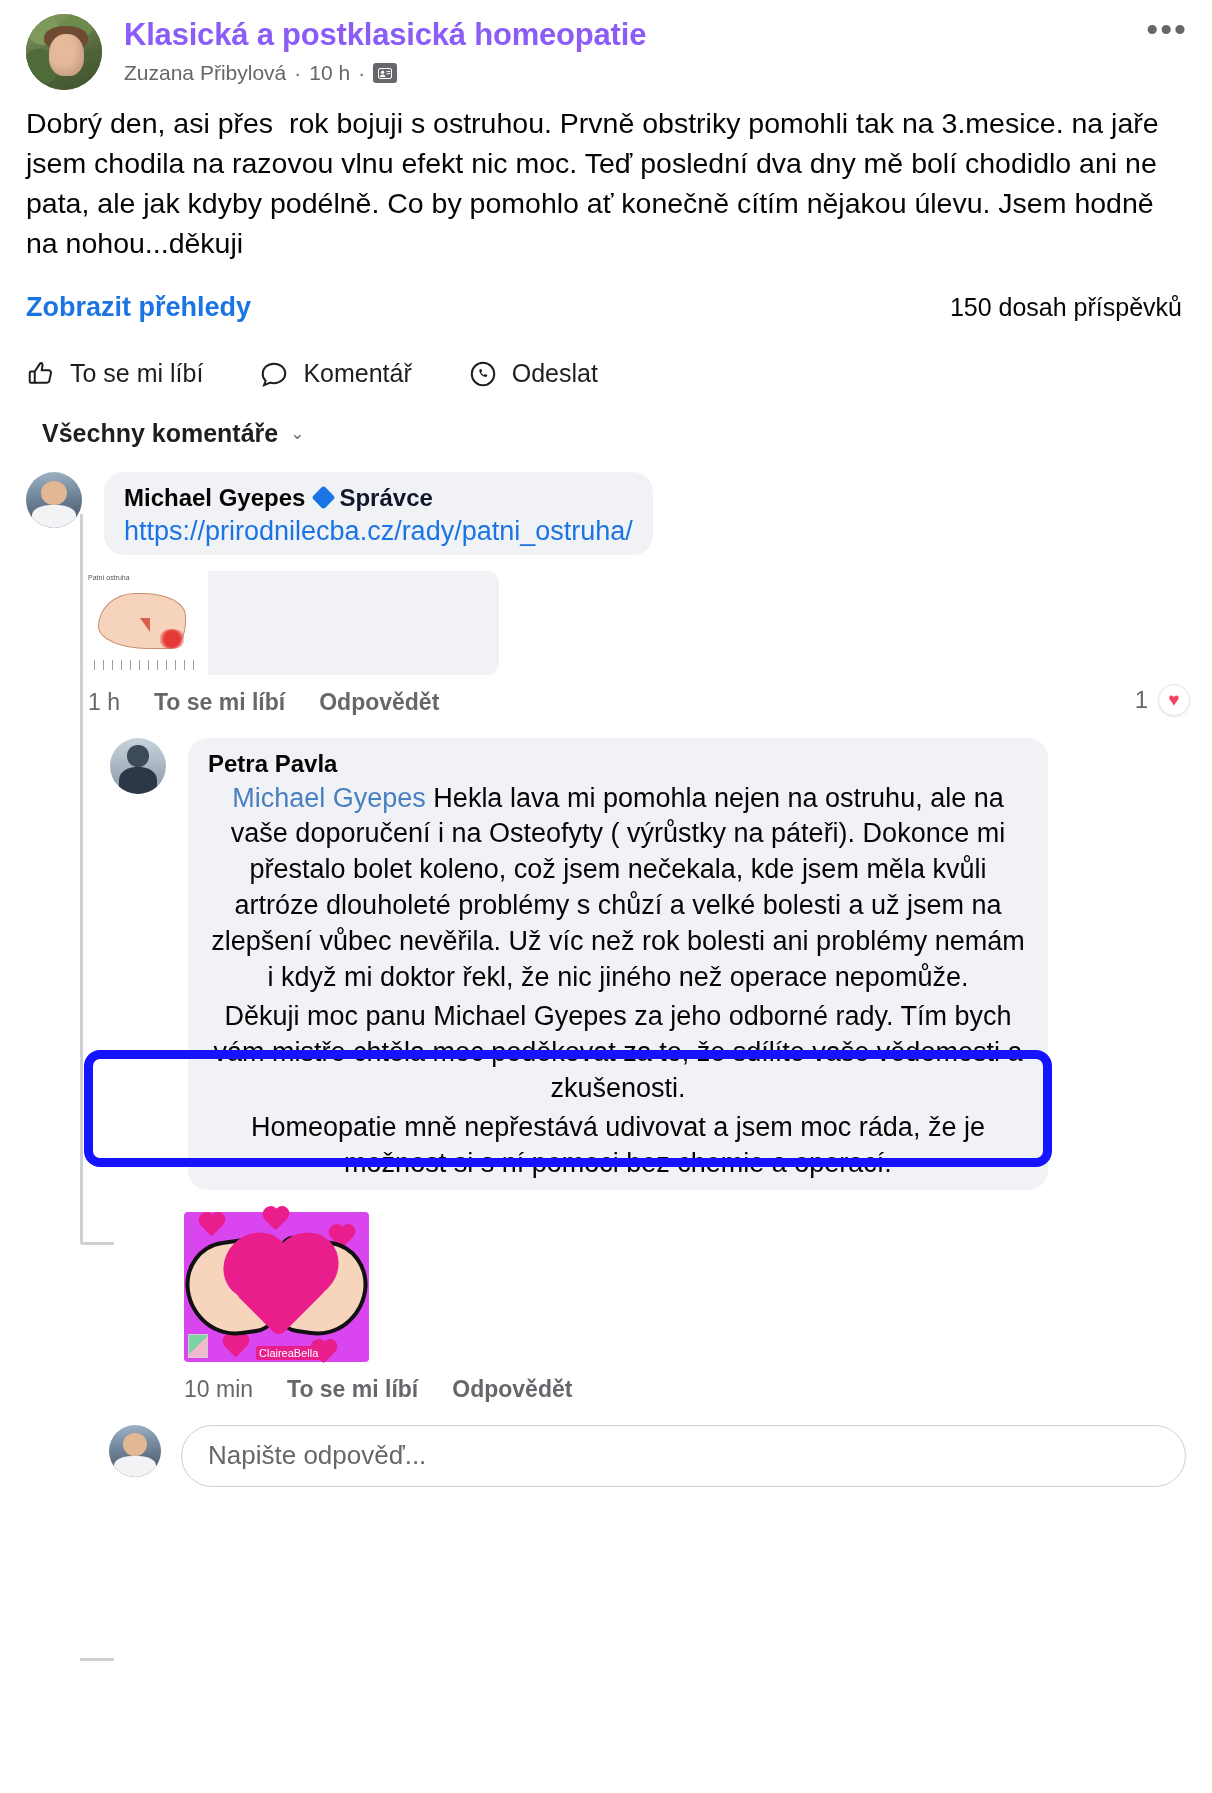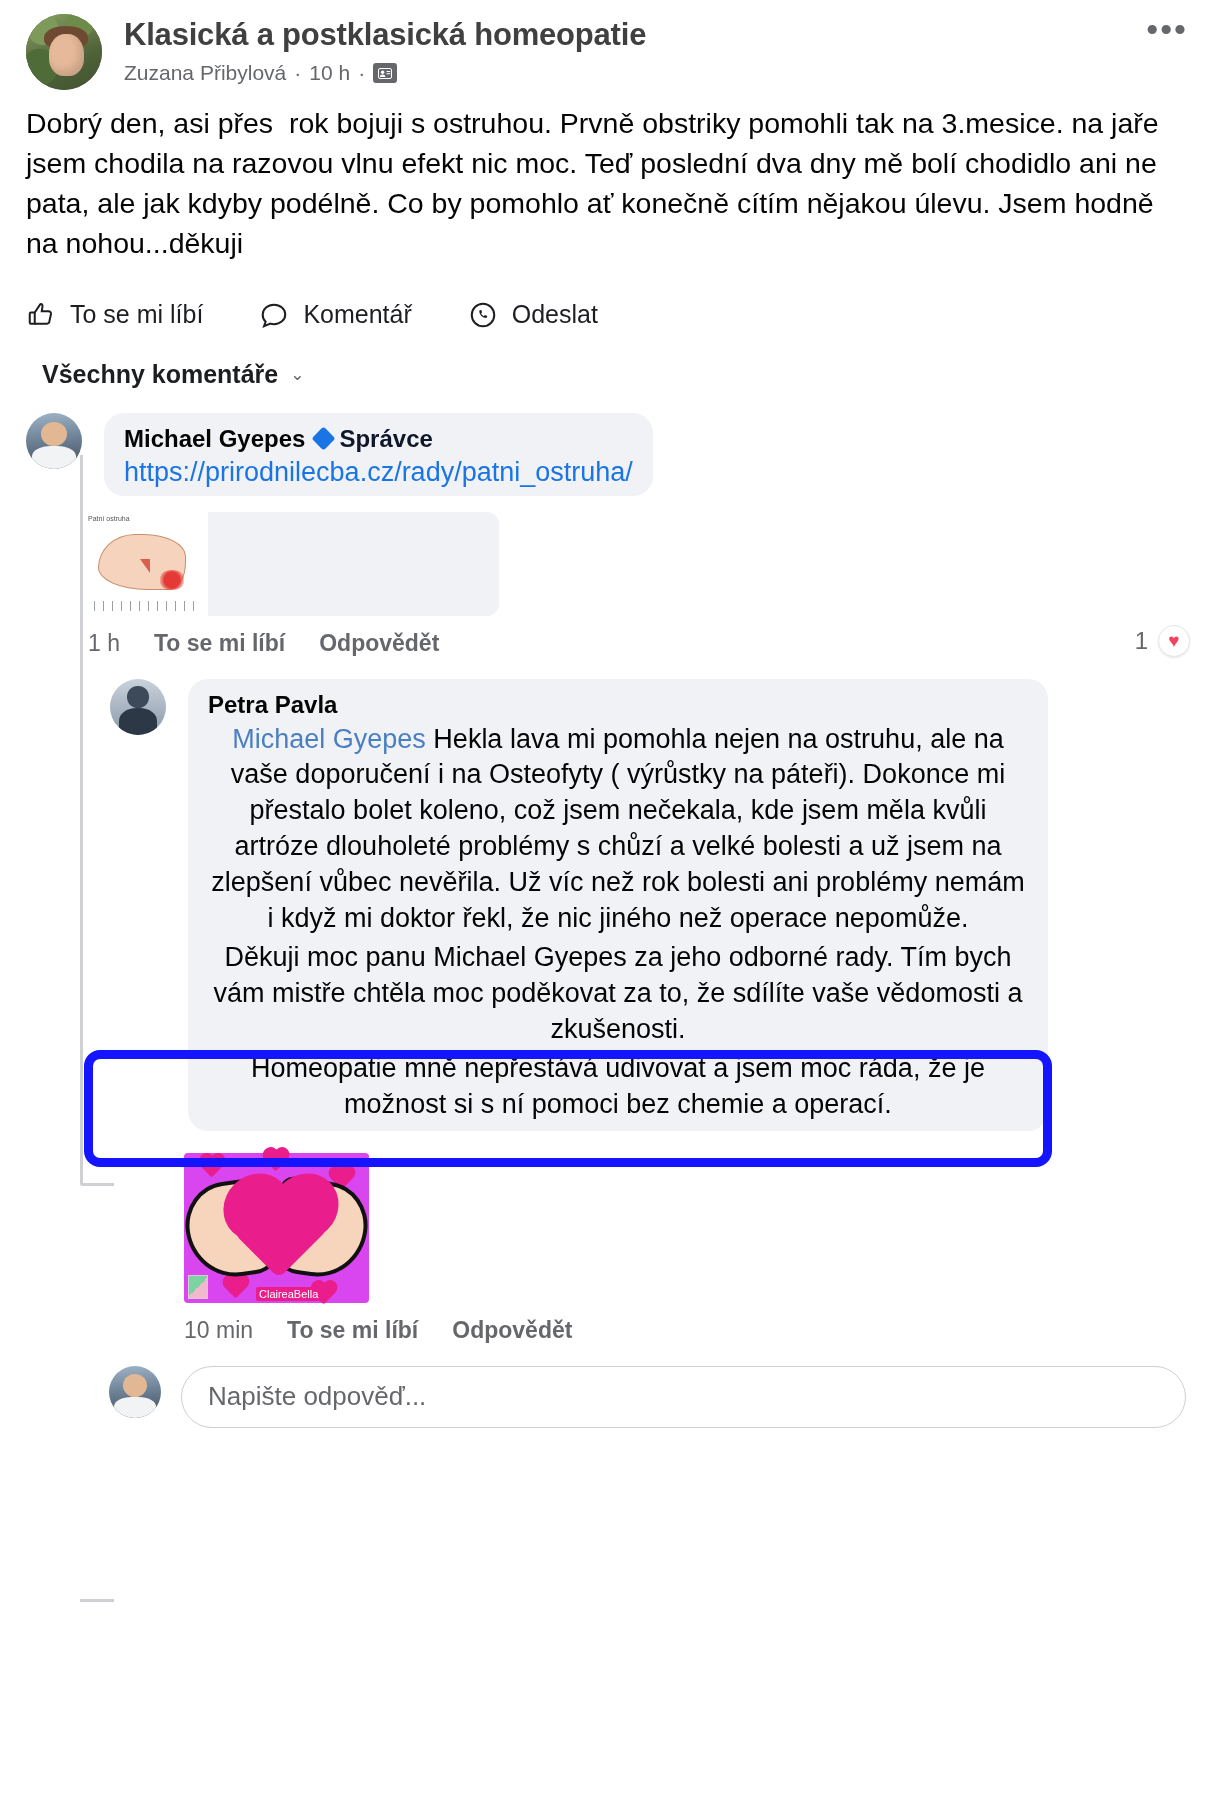--- a/index.html
+++ b/index.html
@@ -60,21 +60,21 @@
   }
   .header-text {
     padding-left: 22px;
     padding-top: 4px;
     flex: 1 1 auto;
     min-width: 0;
   }
   .group-title {
     font-size: 31px;
     font-weight: bold;
-    color: #404040;
+    color: #8b5cf6;
     letter-spacing: -0.2px;
     line-height: 1.1;
   }
   .meta-row {
     display: flex;
     align-items: center;
     gap: 8px;
     margin-top: 9px;
     font-size: 21px;
     color: #65676b;
@@ -524,20 +524,24 @@
             <rect x="8.6" y="5.2" width="3.6" height="1" fill="#ffffff"></rect>
           </svg>
         </span>
       </div>
     </div>
     <div class="more-dots">•••</div>
   </div>
 
   <div class="post-body">Dobrý den, asi přes  rok bojuji s ostruhou. Prvně obstriky pomohli tak na 3.mesice. na jaře jsem chodila na razovou vlnu efekt nic moc. Teď poslední dva dny mě bolí chodidlo ani ne pata, ale jak kdyby podélně. Co by pomohlo ať konečně cítím nějakou úlevu. Jsem hodně na nohou...děkuji</div>
 
+  <div class="insights-row">
+    <div class="insights-link">Zobrazit přehledy</div>
+    <div class="reach-text">150 dosah příspěvků</div>
+  </div>
 
   <div class="action-bar">
     <div class="action">
       <span>
         <svg width="30" height="30" viewBox="0 0 24 24" fill="none" stroke="#1c1e21" stroke-width="1.6">
           <path d="M7 10v9H4a1 1 0 0 1-1-1v-7a1 1 0 0 1 1-1h3z"></path>
           <path d="M7 10l4.2-6.3c.4-.6 1.3-.6 1.7 0 .3.4.4.9.3 1.4L12.6 9H18a2 2 0 0 1 1.95 2.45l-1.2 5.4A2 2 0 0 1 16.8 19H7"></path>
         </svg>
       </span>
       <span>To se mi líbí</span>

